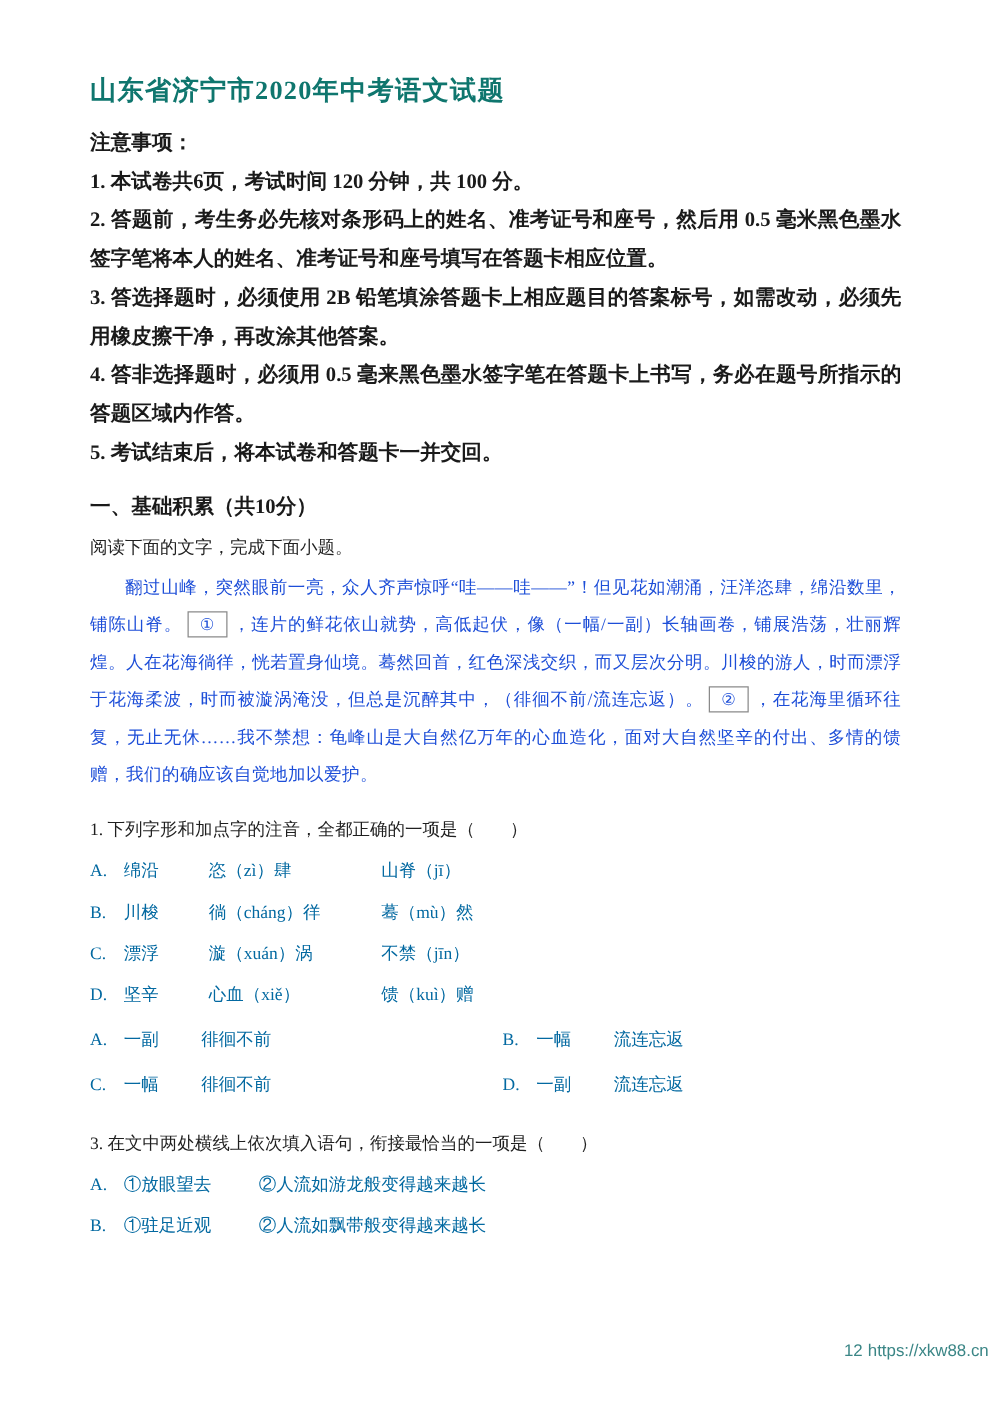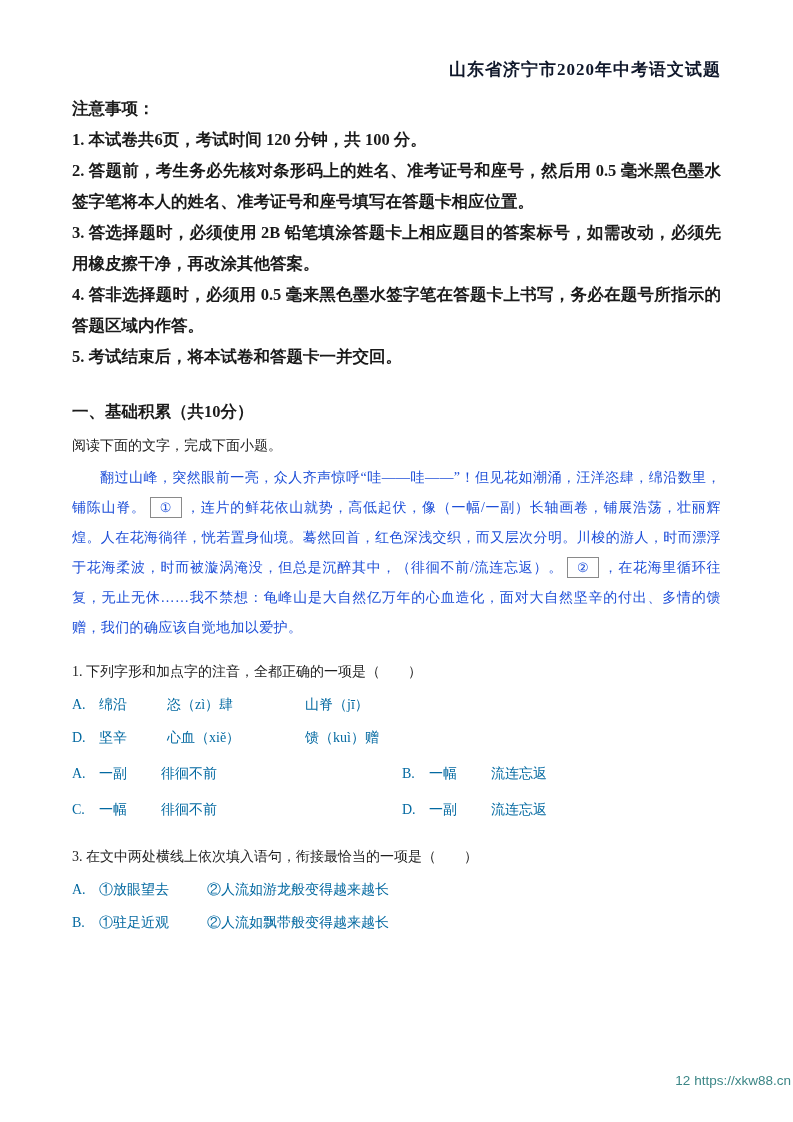--- a/index.html
+++ b/index.html
@@ -10,40 +10,40 @@
     color: #1a1a1a;
     position: relative;
     overflow: hidden;
   }
   .page {
     width: 793px; height: 1122px;
     padding: 58px 72px 0 72px;
     position: relative;
   }
   .title {
-    text-align: right;
-    font-size: 17px;
+    text-align: left;
+    font-size: 21px;
     font-weight: 700;
     letter-spacing: 1px;
-    color: #0f172a;
+    color: #0f766e;
   }
   .notice-heading {
     margin-top: 12px;
     font-size: 16.5px;
     font-weight: 700;
     line-height: 31px;
   }
   .notice-item {
     font-size: 16.5px;
     font-weight: 700;
     line-height: 31px;
     text-align: justify;
   }
   .section-heading {
-    margin-top: 24px;
+    margin-top: 12px;
     font-size: 16.5px;
     font-weight: 700;
     line-height: 31px;
   }
   .intro {
     margin-top: 6px;
     font-size: 14px;
     line-height: 26px;
     color: #222;
   }
@@ -120,20 +120,26 @@
   <p class="intro">阅读下面的文字，完成下面小题。</p>
 
   <p class="passage"><span>翻过山峰，突然眼前一亮，众人齐声惊呼“哇——哇——”！但见花如潮涌，汪洋恣肆，绵沿数里，铺陈山脊。</span><span class="boxed">①</span><span>，连片的鲜花依山就势，高低起伏，像（一幅/一副）长轴画卷，铺展浩荡，壮丽辉煌。人在花海徜徉，恍若置身仙境。蓦然回首，红色深浅交织，而又层次分明。川梭的游人，时而漂浮于花海柔波，时而被漩涡淹没，但总是沉醉其中，（徘徊不前/流连忘返）。</span><span class="boxed">②</span><span>，在花海里循环往复，无止无休……我不禁想：龟峰山是大自然亿万年的心血造化，面对大自然坚辛的付出、多情的馈赠，我们的确应该自觉地加以爱护。</span></p>
 
   <div>
     <p class="q-stem">1. 下列字形和加点字的注音，全都正确的一项是（　　）</p>
     <div class="opt-row">
       <span class="opt-label">A.</span><span class="q1-c1">绵沿</span><span class="q1-c2">恣（zì）肆</span><span>山脊（jī）</span>
     </div>
     <div class="opt-row">
+      <span class="opt-label">B.</span><span class="q1-c1">川梭</span><span class="q1-c2">徜（cháng）徉</span><span>蓦（mù）然</span>
+    </div>
+    <div class="opt-row">
+      <span class="opt-label">C.</span><span class="q1-c1">漂浮</span><span class="q1-c2">漩（xuán）涡</span><span>不禁（jīn）</span>
+    </div>
+    <div class="opt-row">
       <span class="opt-label">D.</span><span class="q1-c1">坚辛</span><span class="q1-c2">心血（xiě）</span><span>馈（kuì）赠</span>
     </div>
   </div>
 
   <div>
     <div class="q2-grid">
       <div class="opt-row">
         <span class="opt-label">A.</span><span class="q2-c1">一副</span><span>徘徊不前</span>
       </div>
       <div class="opt-row">

